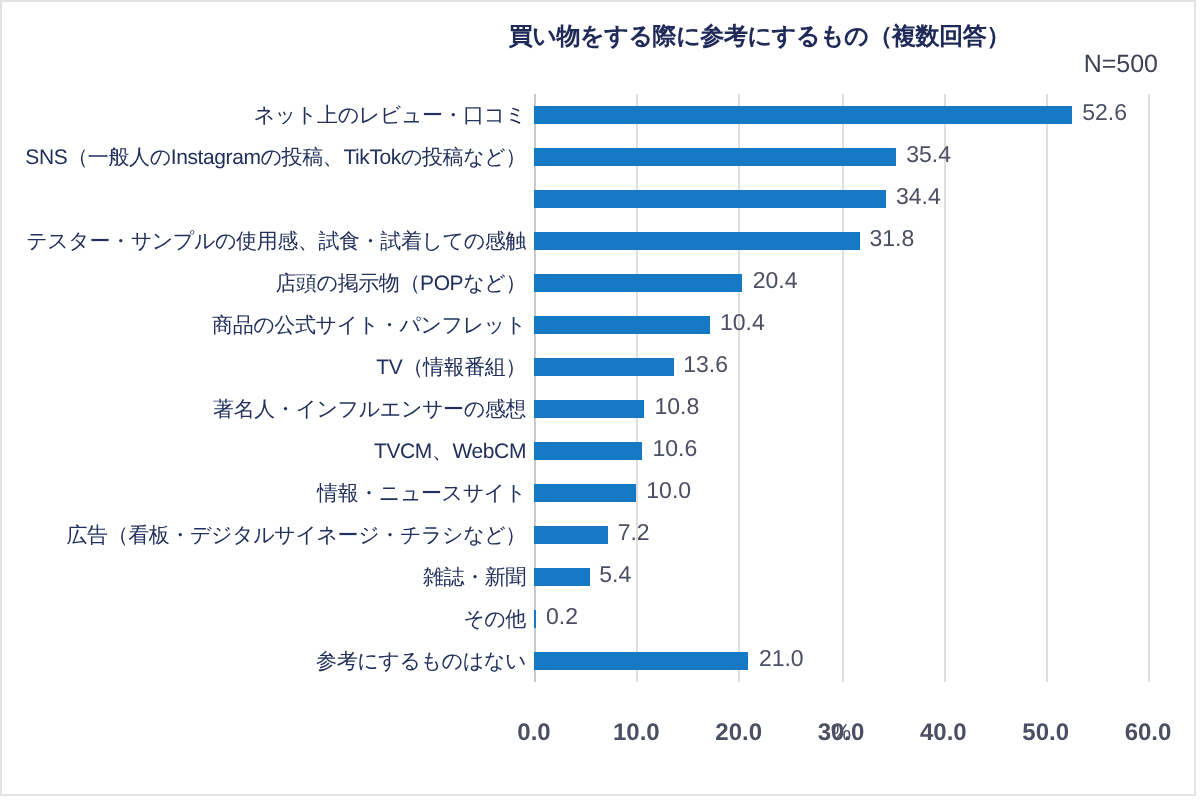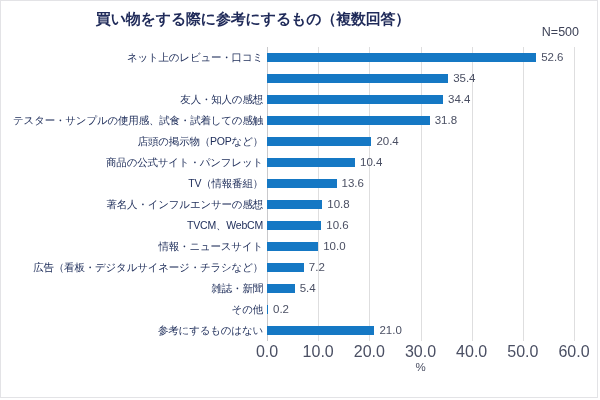--- a/index.html
+++ b/index.html
@@ -20,22 +20,22 @@
     border: 1px solid #e3e3e6;
     background: #ffffff;
     box-sizing: border-box;
   }
   
   #chart-title {
     position: absolute;
     left: 0;
     top: 9px;
     width: 504px;
-    text-align: center;
-    font-size: 15px;
+    text-align: right;
+    font-size: 12px;
     font-weight: bold;
     color: #1f2a59;
     letter-spacing: -0.2px;
     white-space: nowrap;
   }
   #sample-size {
     position: absolute;
     right: 18px;
     top: 24px;
     font-size: 12.5px;
@@ -110,25 +110,26 @@
   
   #x-axis-ticks {
     position: absolute;
     left: 266px;
     top: 342px;
     width: 307px;
     height: 16px;
   }
   .x-tick {
     position: absolute;
-    top: 0;
+    top: 16px;
     transform: translateX(-50%);
-    font-size: 16px;
+    font-size: 12px;
     color: #4a4f63;
     white-space: nowrap;
+    font-weight: bold;
   }
   #x-axis-title {
     position: absolute;
     left: 266px;
     top: 360px;
     width: 307px;
     text-align: center;
     font-size: 11.5px;
     color: #4a4f63;
   }
@@ -136,21 +137,21 @@
 </head>
 <body>
 
 <div id="chart-frame">
 
   <div id="chart-title">買い物をする際に参考にするもの（複数回答）</div>
   <div id="sample-size">N=500</div>
 
   <div id="category-axis">
       <div class="category-label" style="top: 0px; margin-left: 20px;">ネット上のレビュー・口コミ</div>
-      <div class="category-label" style="top: 42px;">友人・知人の感想</div>
+      <div class="category-label" style="top: 21px;">SNS（一般人のInstagramの投稿、TikTokの投稿など）</div>
       <div class="category-label" style="top: 63px;">テスター・サンプルの使用感、試食・試着しての感触</div>
       <div class="category-label" style="top: 84px;">店頭の掲示物（POPなど）</div>
       <div class="category-label" style="top: 105px;">商品の公式サイト・パンフレット</div>
       <div class="category-label" style="top: 126px;">TV（情報番組）</div>
       <div class="category-label" style="top: 147px;">著名人・インフルエンサーの感想</div>
       <div class="category-label" style="top: 168px;">TVCM、WebCM</div>
       <div class="category-label" style="top: 189px;">情報・ニュースサイト</div>
       <div class="category-label" style="top: 210px;">広告（看板・デジタルサイネージ・チラシなど）</div>
       <div class="category-label" style="top: 231px;">雑誌・新聞</div>
       <div class="category-label" style="top: 252px;">その他</div>

